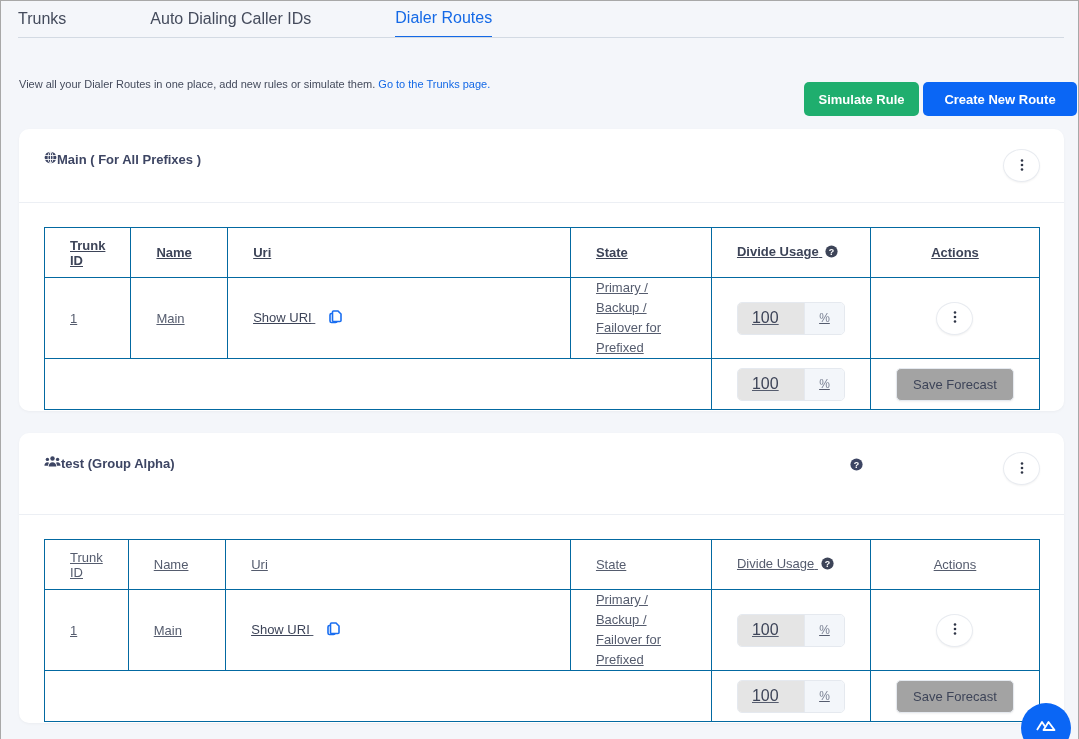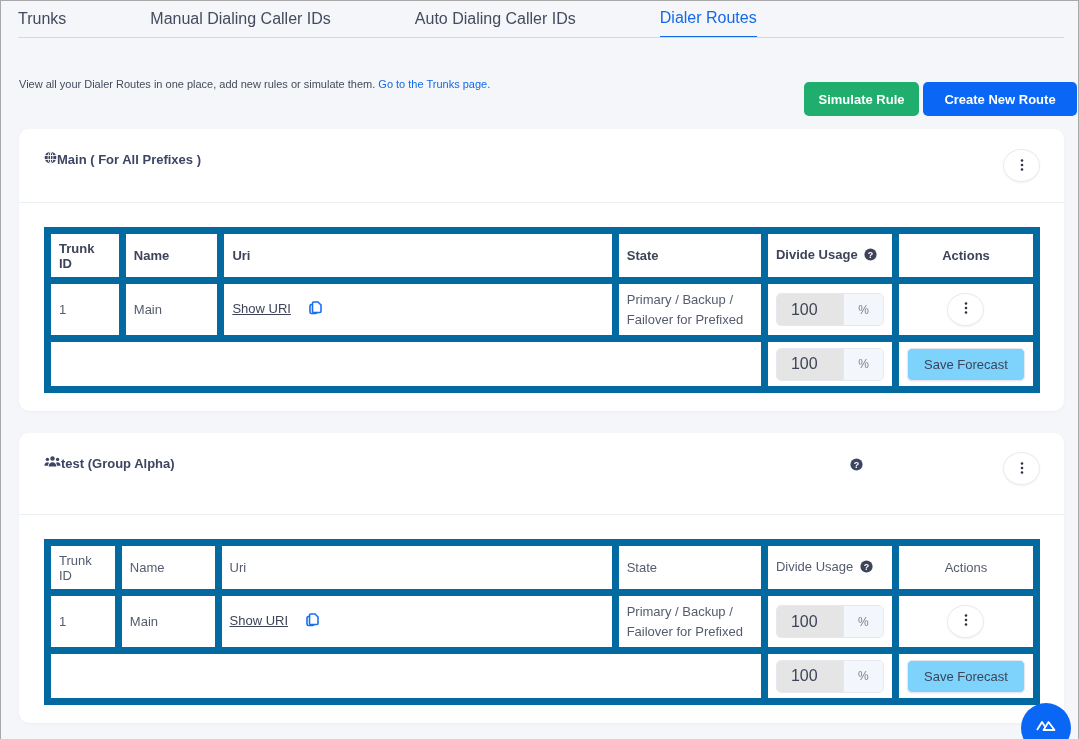--- a/index.html
+++ b/index.html
@@ -61,21 +61,21 @@
       position: absolute; left: 432px; top: 22px; width: 415px; text-align: right;
       font-size: 13px; color: #4d556e; line-height: 20px;
     }
     .note .qicon { display: inline-block; vertical-align: -2px; margin-right: 3px; }
     table {
       position: absolute; left: 25px; border-collapse: collapse; width: 996px;
       font-size: 13px; color: #555c6e;
     }
     .card1 table { top: 98px; }
     .card2 table { top: 106px; }
-    td, th { border: 7px solid #0369a1; text-align: left; padding: 0 8px; vertical-align: middle; }
+    td, th { border: 1px solid #0369a1; text-align: left; padding: 0 25px; vertical-align: middle; text-decoration: underline; }
     th { height: 50px; font-size: 13px; color: #3d4458; }
     .card1 th { font-weight: bold; }
     .card2 th { font-weight: normal; color: #555c6e; }
     tr.data-row td { height: 58px; }
     tr.foot-row td { height: 51px; }
     .c-id { width: 75px; }
     .c-name { width: 99px; }
     .c-uri { width: 398px; }
     .c-state { width: 150px; }
     .c-div { width: 125px; }
@@ -97,37 +97,36 @@
     .pct span {
       flex: 1; background: #f3f6fa; border-left: 1px solid #e5e9ef; display: flex;
       align-items: center; justify-content: center; font-size: 12px; color: #7a8193;
     }
     .row-kebab {
       width: 37px; height: 33px; border-radius: 50%; border: 1px solid #e8ebf0; background: #fff;
       display: inline-flex; align-items: center; justify-content: center; cursor: pointer;
       box-shadow: 0 1px 2px rgba(0,0,0,0.06);
     }
     .save-btn {
-      width: 118px; height: 33px; border: 1px solid #e5e9ef; border-radius: 5px; background: #7dd3fc;
+      width: 118px; height: 33px; border: 1px solid #e5e9ef; border-radius: 5px; background: #a3a3a3;
       font-size: 13px; color: #3d4458; font-family: "Liberation Sans", sans-serif; cursor: pointer;
       box-shadow: 0 1px 2px rgba(0,0,0,0.05);
     }
     .qmark { display: inline-block; vertical-align: -2px; margin-left: 3px; }
     .fab {
       position: absolute; left: 1020px; top: 702px; width: 50px; height: 50px; border-radius: 50%;
       background: #0a66f5; display: flex; align-items: flex-start; justify-content: center;
       padding-top: 14px; cursor: pointer;
     }
   </style>
 </head>
 <body>
 
 <div class="tabs">
   <div class="tab">Trunks</div>
-  <div class="tab">Manual Dialing Caller IDs</div>
   <div class="tab">Auto Dialing Caller IDs</div>
   <div class="tab active">Dialer Routes</div>
 </div>
 
 <div class="intro">
   <span>View all your Dialer Routes in one place, add new rules or simulate them.</span>
   <a>Go to the Trunks page.</a>
 </div>
 
 <button class="btn-sim">Simulate Rule</button>

